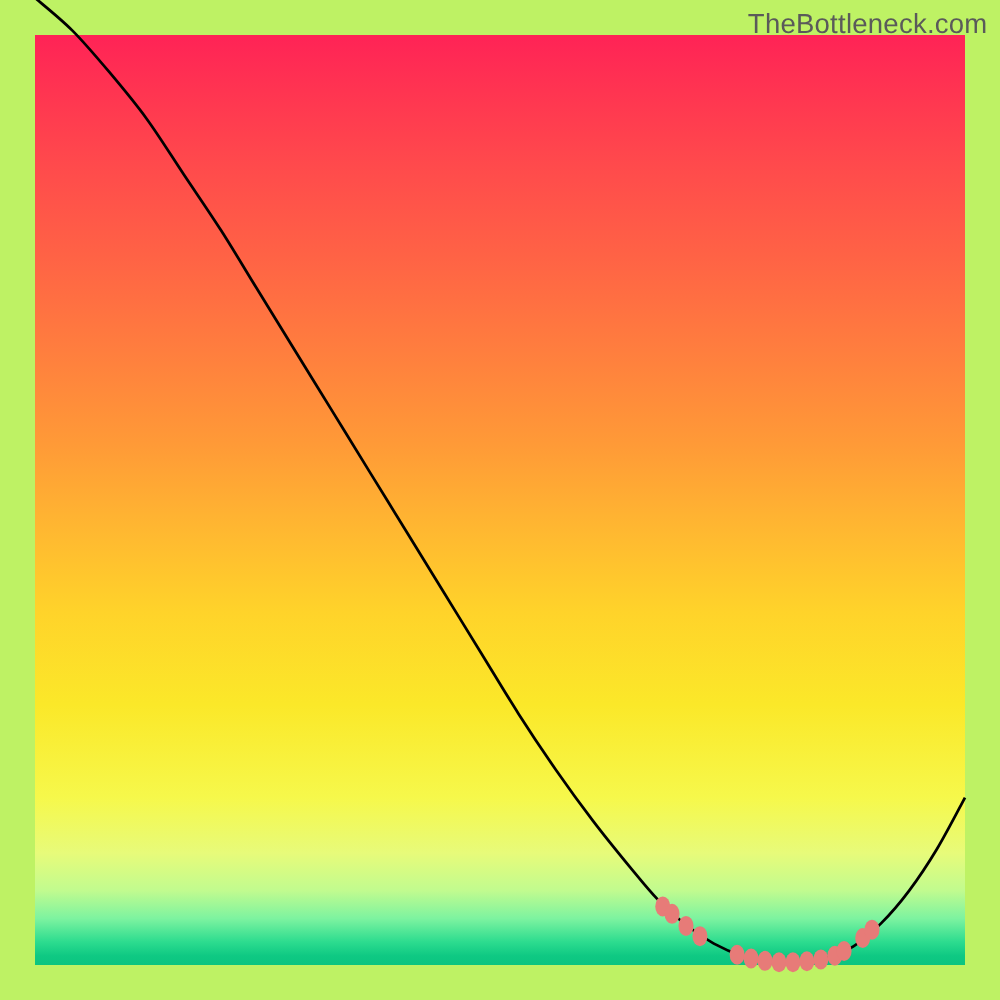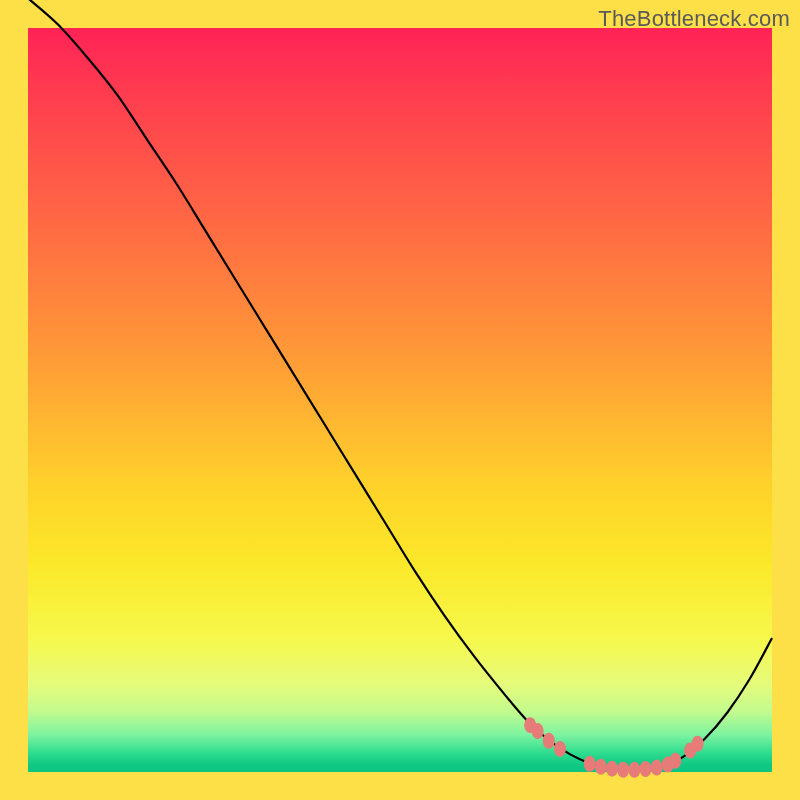--- a/index.html
+++ b/index.html
@@ -8,21 +8,21 @@
     width: 800px;
     height: 800px;
     background: #000;
     overflow: hidden;
     font-family: Arial, Helvetica, sans-serif;
   }
   .frame {
     position: relative;
     width: 800px;
     height: 800px;
-    background: #fde047;
+    background: #bef264;
   }
   .plot-area {
     position: absolute;
     left: 28px;
     top: 28px;
     width: 744px;
     height: 744px;
     
     background: linear-gradient(
       to bottom,

